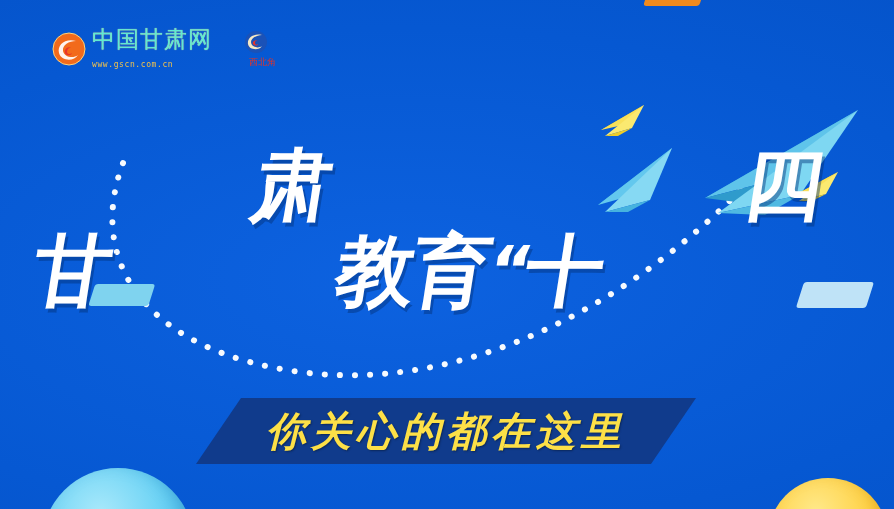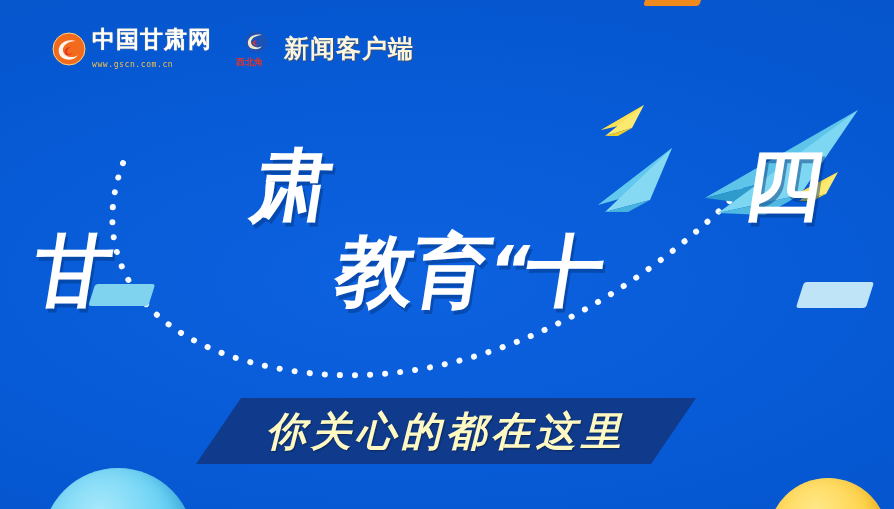--- a/index.html
+++ b/index.html
@@ -47,23 +47,23 @@
   .logo-mark svg { display: block; }
 
   .logo-text-col {
     display: flex;
     flex-direction: column;
     align-items: flex-start;
     line-height: 1;
   }
   .logo-cn {
     font-size: 23px;
-    font-weight: bold;
+    font-weight: normal;
     letter-spacing: 1px;
-    color: #ffffff;
+    color: #5eead4;
     text-shadow: 0 0 1px #ffd27f;
     white-space: nowrap;
     font-family: "DejaVu Sans", "Liberation Sans", sans-serif;
   }
   .logo-url {
     margin-top: 10px;
     font-size: 8px;
     letter-spacing: 0.6px;
     color: #f3c24a;
     white-space: nowrap;
@@ -75,23 +75,23 @@
     position: relative;
     width: 40px;
     height: 36px;
     flex: 0 0 auto;
   }
   .logo-badge .badge-sub {
     position: absolute;
     left: 0;
     bottom: 0;
     width: 40px;
-    text-align: left;
+    text-align: right;
     font-size: 9px;
-    font-weight: bold;
+    font-weight: normal;
     color: #e0342c;
     letter-spacing: 0px;
     line-height: 1;
     white-space: nowrap;
   }
   .logo-app {
     font-size: 25px;
     font-weight: bold;
     letter-spacing: 1px;
     color: #fdf6dd;
@@ -175,21 +175,21 @@
     clip-path: polygon(9% 0%, 100% 0%, 91% 100%, 0% 100%);
   }
   .sub-text {
     position: absolute;
     inset: 0;
     display: flex;
     align-items: center;
     justify-content: center;
     font-size: 40px;
     font-weight: bold;
-    color: #fef9c3;
+    color: #fde047;
     letter-spacing: 5px;
     font-family: "DejaVu Serif", "Liberation Serif", serif;
     font-style: italic;
     text-shadow: 1px 1px 2px rgba(0,0,0,.35);
   }
 
   
   .sphere {
     position: absolute;
     border-radius: 50%;
@@ -274,21 +274,20 @@
 
     <div class="logo-group logo-group2">
       <span class="logo-badge">
         <svg width="40" height="26" viewBox="0 0 40 26" style="position:absolute;left:0;top:-2px">
           <circle cx="20" cy="13" r="11" fill="#1a52b8"></circle>
           <path d="M26 6 C17 4 11 9 12 15 C13 21 23 22 26 17 C22 20 15 18 15 13 C15 9 21 6 26 6 Z" fill="#f6e9c4"></path>
           <path d="M22 11 C18 11 16 13 17 15 C18 17 22 17 22 15 C21 16 19 16 19 14 C19 12 20 11 22 11 Z" fill="#e0342c"></path>
         </svg>
         <span class="badge-sub">西北角</span>
       </span>
-      <span class="logo-app">新闻客户端</span>
     </div>
 
   </div>
 
   <div class="headline">
     <span class="hl-ch">甘</span>
     <span class="hl-ch">
       <i class="accent cyan" style="left:6px;bottom:8px;width:60px;height:22px;"></i>
       <span>肃</span>
     </span>

